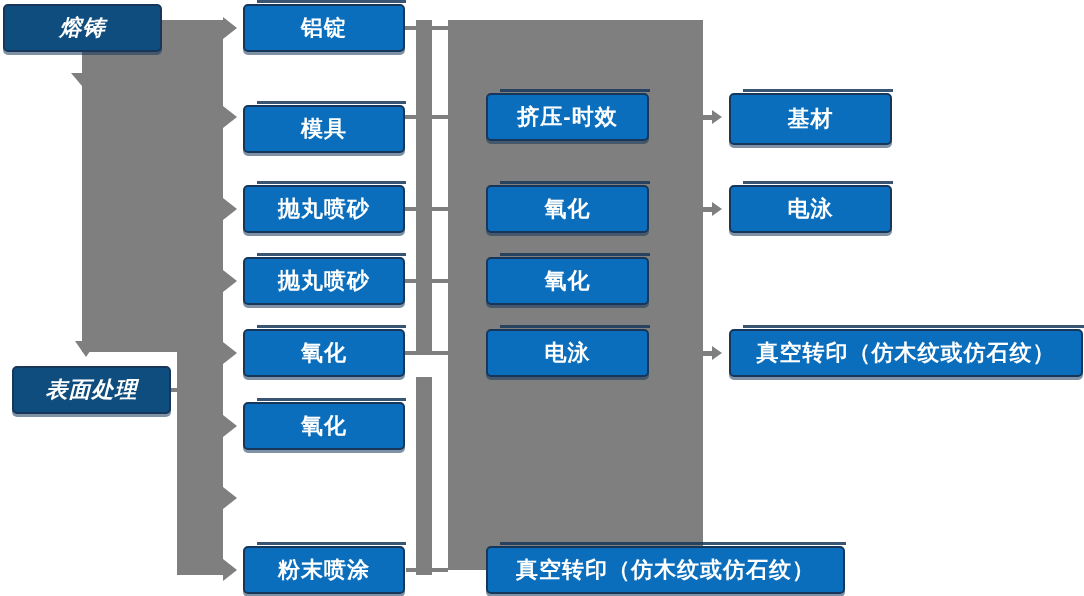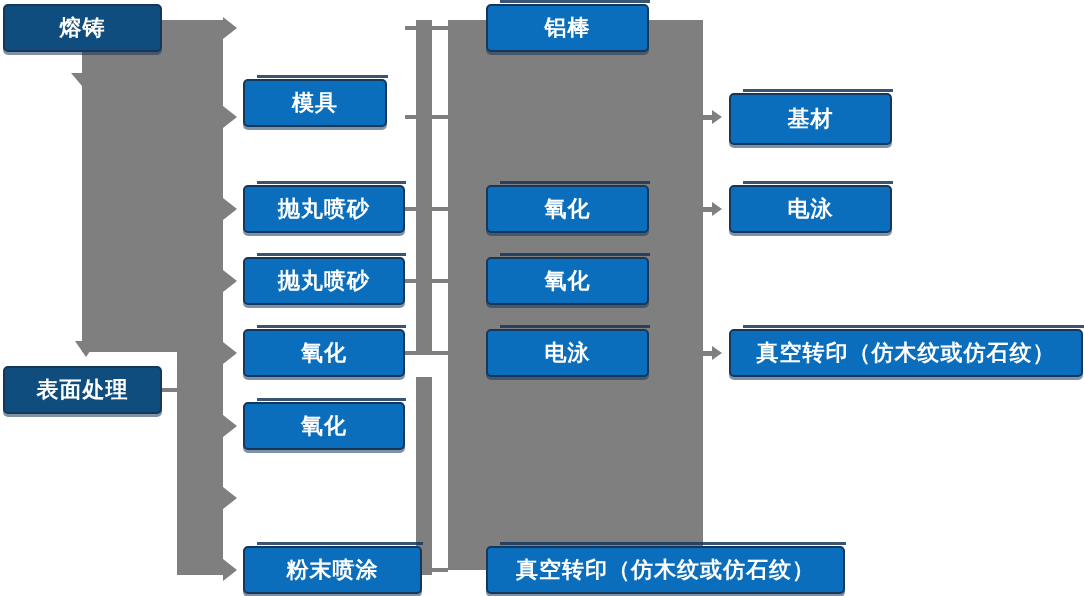--- a/index.html
+++ b/index.html
@@ -24,21 +24,21 @@
     border:2px solid var(--box-border);
     border-radius:5px;
     color:var(--box-text);
     font-weight:bold;
     font-size:22px;
     letter-spacing:1px;
     z-index:2;
     box-shadow:0 3px 0 rgba(22,55,90,.55);
     white-space:nowrap;
   }
-  .box.dark{background:var(--dark-box);}
+  .box.dark{background:var(--dark-box);font-style:italic;}
   .box.blue{background:var(--blue-box);}
   .box.blue::before{
     content:"";position:absolute;top:-6px;left:12px;right:-3px;height:3px;
     background:rgba(22,55,90,.85);
   }
   .conn{position:absolute;background:var(--connector);z-index:1;}
   .arr-r{position:absolute;width:0;height:0;z-index:1;
     border-top:11px solid transparent;border-bottom:11px solid transparent;
     border-left:14px solid var(--connector);}
   .arr-r-sm{position:absolute;width:0;height:0;z-index:1;
@@ -83,45 +83,48 @@
   <div class="conn" style="left:703px;top:115px;width:9px;height:5px"></div>
   <div class="arr-r-sm" style="left:712px;top:110px"></div>
   <div class="conn" style="left:703px;top:207px;width:9px;height:5px"></div>
   <div class="arr-r-sm" style="left:712px;top:202px"></div>
   <div class="conn" style="left:703px;top:351px;width:9px;height:5px"></div>
   <div class="arr-r-sm" style="left:712px;top:346px"></div>
 
   <div class="box dark" style="left:3px;top:4px;width:159px;height:48px">
       <span>熔铸</span>
     </div>
-  <div class="box dark" style="left:3px;top:366px;width:159px;height:48px">
+  <div class="box dark" style="left:12px;top:366px;width:159px;height:48px">
       <span>表面处理</span>
     </div>
 
-  <div class="box blue" style="left:243px;top:79px;width:144px;height:48px">
+  <div class="box blue" style="left:243px;top:4px;width:162px;height:48px">
+      <span>铝锭</span>
+    </div>
+  <div class="box blue" style="left:243px;top:105px;width:162px;height:48px">
       <span>模具</span>
     </div>
   <div class="box blue" style="left:243px;top:185px;width:162px;height:48px">
       <span>抛丸喷砂</span>
     </div>
   <div class="box blue" style="left:243px;top:257px;width:162px;height:48px">
       <span>抛丸喷砂</span>
     </div>
   <div class="box blue" style="left:243px;top:329px;width:162px;height:48px">
       <span>氧化</span>
     </div>
   <div class="box blue" style="left:243px;top:402px;width:162px;height:48px">
       <span>氧化</span>
     </div>
-  <div class="box blue" style="left:243px;top:546px;width:179px;height:48px">
+  <div class="box blue" style="left:243px;top:546px;width:162px;height:48px">
       <span>粉末喷涂</span>
     </div>
 
-  <div class="box blue" style="left:486px;top:4px;width:163px;height:48px">
-      <span>铝棒</span>
+  <div class="box blue" style="left:486px;top:93px;width:163px;height:48px">
+      <span>挤压-时效</span>
     </div>
   <div class="box blue" style="left:486px;top:185px;width:163px;height:48px">
       <span>氧化</span>
     </div>
   <div class="box blue" style="left:486px;top:257px;width:163px;height:48px">
       <span>氧化</span>
     </div>
   <div class="box blue" style="left:486px;top:329px;width:163px;height:48px">
       <span>电泳</span>
     </div>

